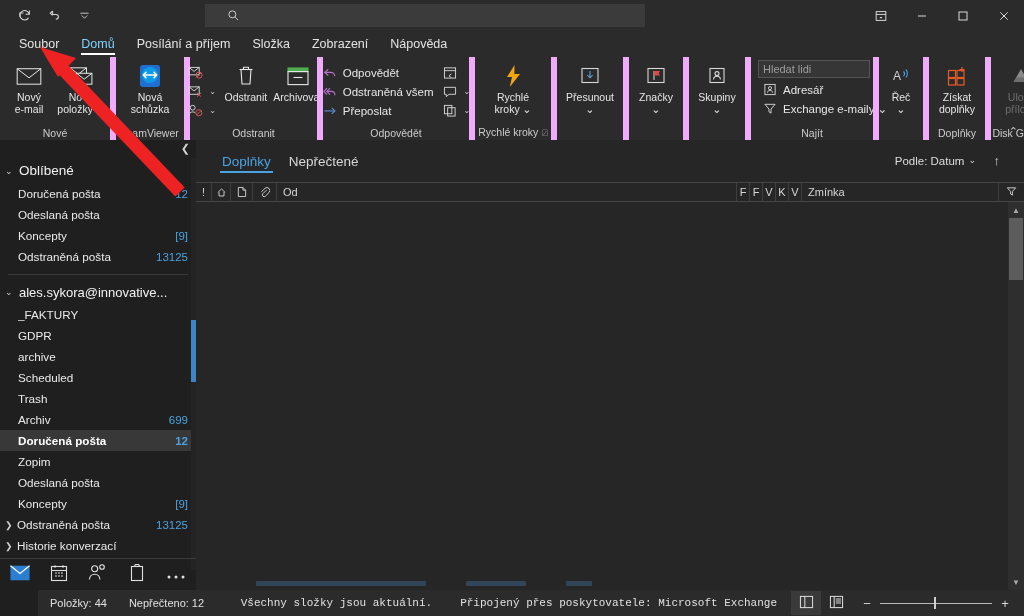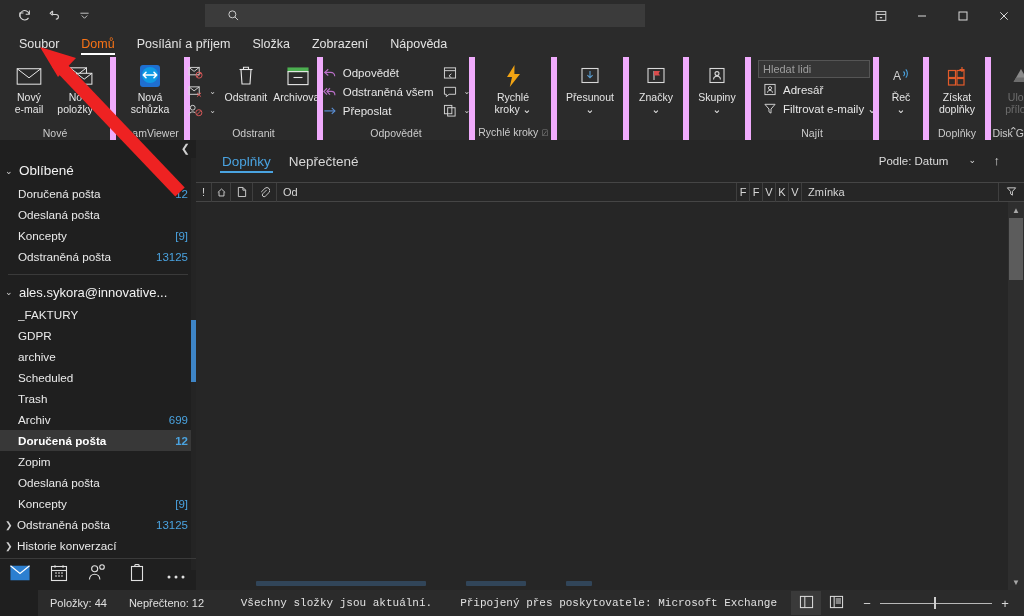--- a/index.html
+++ b/index.html
@@ -46,21 +46,21 @@
   
   .tabbar {
     position: absolute; top: 31px; left: 0; width: 1024px; height: 26px;
     background: #2b2b2b;
     display: flex; align-items: center; padding-left: 8px; gap: 0px;
   }
   .tab {
     height: 26px; padding: 0 11px; display: flex; align-items: center;
     font-size: 12.5px; color: #e3e3e3; position: relative; white-space: nowrap;
   }
-  .tab.active { color: #f97316; }
+  .tab.active { color: #7dd3fc; }
   .tab.active::after {
     content: ""; position: absolute; left: 11px; right: 11px; bottom: 2px;
     height: 2px; background: #ffffff;
   }
 
   
   .ribbon {
     position: absolute; top: 57px; left: 0; width: 1024px; height: 83px;
     background: #2b2b2b;
     display: flex; align-items: stretch;
@@ -156,21 +156,21 @@
   }
   .ftab {
     padding: 2px 8px 4px 8px; font-size: 13.5px; color: #d8d8d8; position: relative;
   }
   .ftab.active { color: #4aa3e0; }
   .ftab.active::after {
     content: ""; position: absolute; left: 6px; right: 6px; bottom: 0; height: 2px; background: #4aa3e0;
   }
   .sortby {
     position: absolute; top: 15px; right: 48px; font-size: 11.5px; color: #dcdcdc;
-    display: flex; align-items: flex-start; gap: 20px;
+    display: flex; align-items: flex-start; gap: 4px;
   }
   .sortarrow { position: absolute; top: 13px; right: 24px; font-size: 13px; color: #dcdcdc; }
   .colhead {
     position: absolute; top: 42px; left: 0; width: 828px; height: 20px;
     border-top: 1px solid #454545; border-bottom: 1px solid #454545;
     display: flex; align-items: center; font-size: 11px; color: #d6d6d6;
   }
   .ch {
     height: 19px; display: flex; align-items: center; justify-content: center;
     border-right: 1px solid #3f3f3f; padding: 0 3px;
@@ -539,21 +539,21 @@
             </svg>
           </span>
           <span>Adresář</span>
         </div>
         <div class="smallbtn">
           <span class="ico">
             <svg width="14" height="13" viewBox="0 0 15 14" fill="none" stroke="#d8d8d8" stroke-width="1">
               <path d="M2 2.5h11L8.6 7.6v4.4L6.4 10.6V7.6z"></path>
             </svg>
           </span>
-          <span>Filtrovat e-maily ⌄</span>
+          <span>Exchange e-maily ⌄</span>
         </div>
       </div>
       <div class="rg-label">Najít</div>
     </div>
 
     <div class="rgroup" style="width:50px;">
       <div class="rg-body">
         <div class="bigbtn" style="width:44px;">
           <span class="ico">
             <svg width="22" height="20" viewBox="0 0 22 20" fill="none" stroke="#cfcfcf" stroke-width="1.1">

